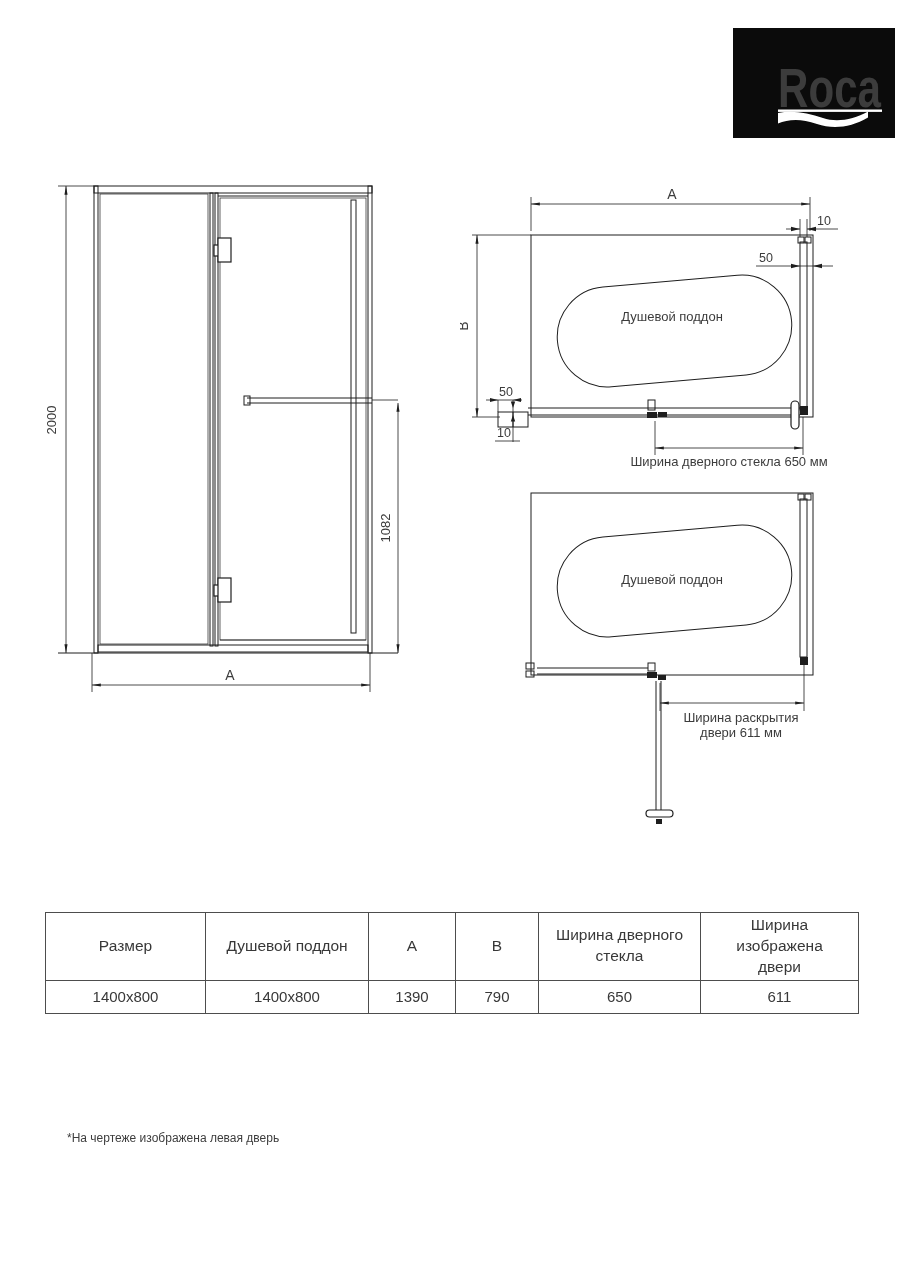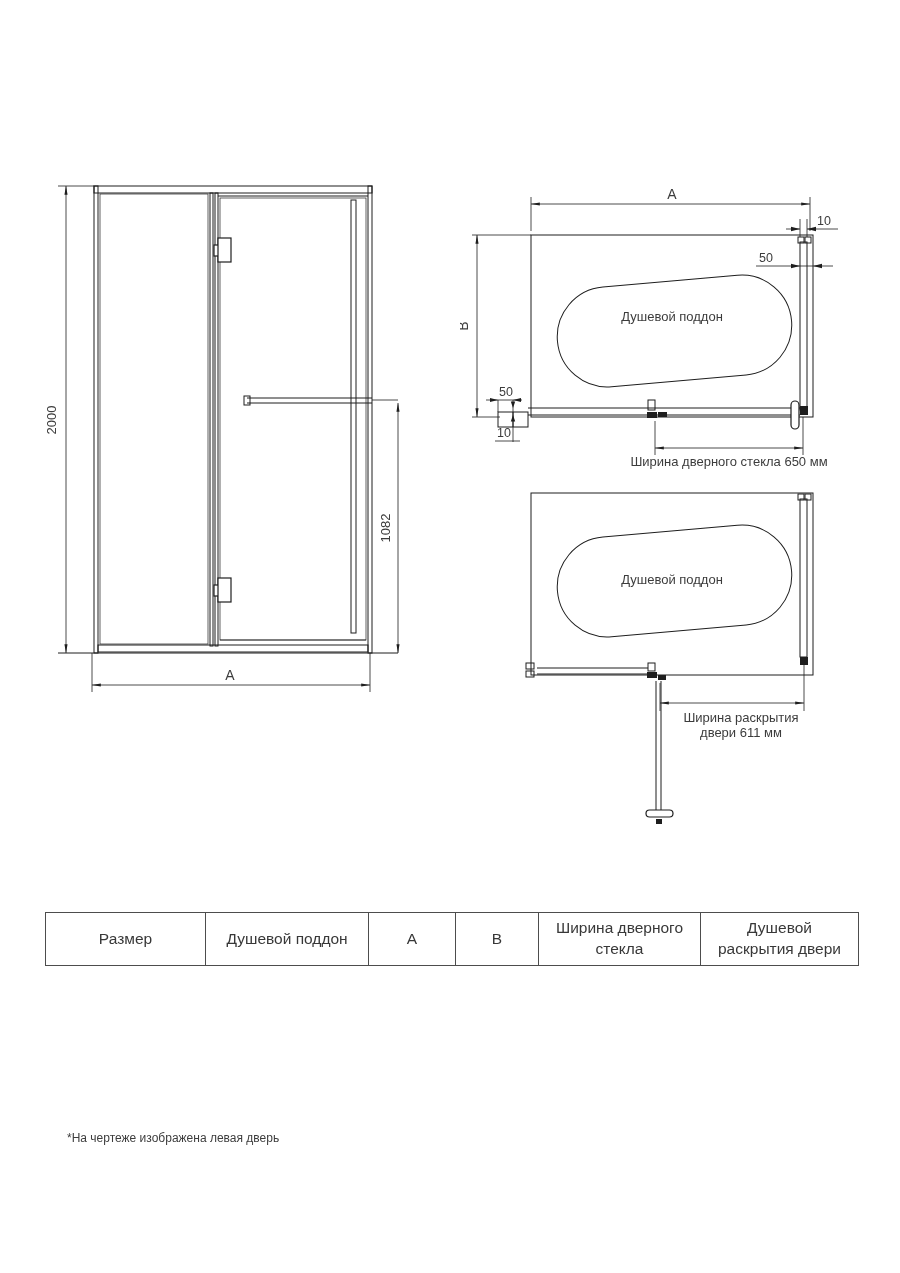--- a/index.html
+++ b/index.html
@@ -17,20 +17,28 @@
               font-weight:normal;padding:2px 14px;}
   .spec-table thead th{height:48px;font-size:15.5px;line-height:1.35;}
   .spec-table tbody td{height:28px;}
   .footnote{position:absolute;left:47px;top:1131px;font-size:12px;color:#3d3d3d;margin-left:20px;}
 </style>
 </head>
 <body>
 
 <div class="page">
 
+  <div class="logo">
+    <svg width="162" height="110" viewBox="0 0 162 110">
+      <rect x="0" y="0" width="162" height="110" fill="#0b0b0b"></rect>
+      <text x="45" y="79" font-size="56" font-weight="bold" fill="#ffffff" textLength="103" lengthAdjust="spacingAndGlyphs">Roca</text>
+      <rect x="45" y="81.5" width="104" height="2.4" fill="#ffffff"></rect>
+      <path d="M45,85 C60,82 75,85 90,90 C103,94.5 120,92 135,83.5 L135,89.5 C118,99.5 100,101.5 84,96 C67,90 55,91.5 45,95.5 Z" fill="#ffffff"></path>
+    </svg>
+  </div>
 
   <svg id="elevation" class="drawing" width="380" height="530" viewBox="0 0 380 530">
     <defs>
       <marker id="arrE" viewBox="0 0 10 4" refX="10" refY="2" markerWidth="11" markerHeight="4.4" orient="auto-start-reverse">
         <path d="M10,2 L0,0.2 L0,3.8 Z" fill="#1e1e1e"></path>
       </marker>
     </defs>
     <g stroke="#1e1e1e" fill="none" stroke-width="1">
 
       <rect x="54" y="14" width="278" height="7"></rect>
@@ -201,22 +209,30 @@
         <col style="width:162px">
         <col style="width:158px">
     </colgroup>
     <thead>
       <tr>
         <th>Размер</th>
         <th>Душевой поддон</th>
         <th>A</th>
         <th>B</th>
         <th>Ширина дверного стекла</th>
-        <th>Душевой раскрытия двери</th>
+        <th>Ширина изображена двери</th>
       </tr>
     </thead>
     <tbody>
+      <tr>
+        <td>1400x800</td>
+        <td>1400x800</td>
+        <td>1390</td>
+        <td>790</td>
+        <td>650</td>
+        <td>611</td>
+      </tr>
     </tbody>
   </table>
 
   <div class="footnote">*На чертеже изображена левая дверь</div>
 
 </div>
 
 </body></html>

